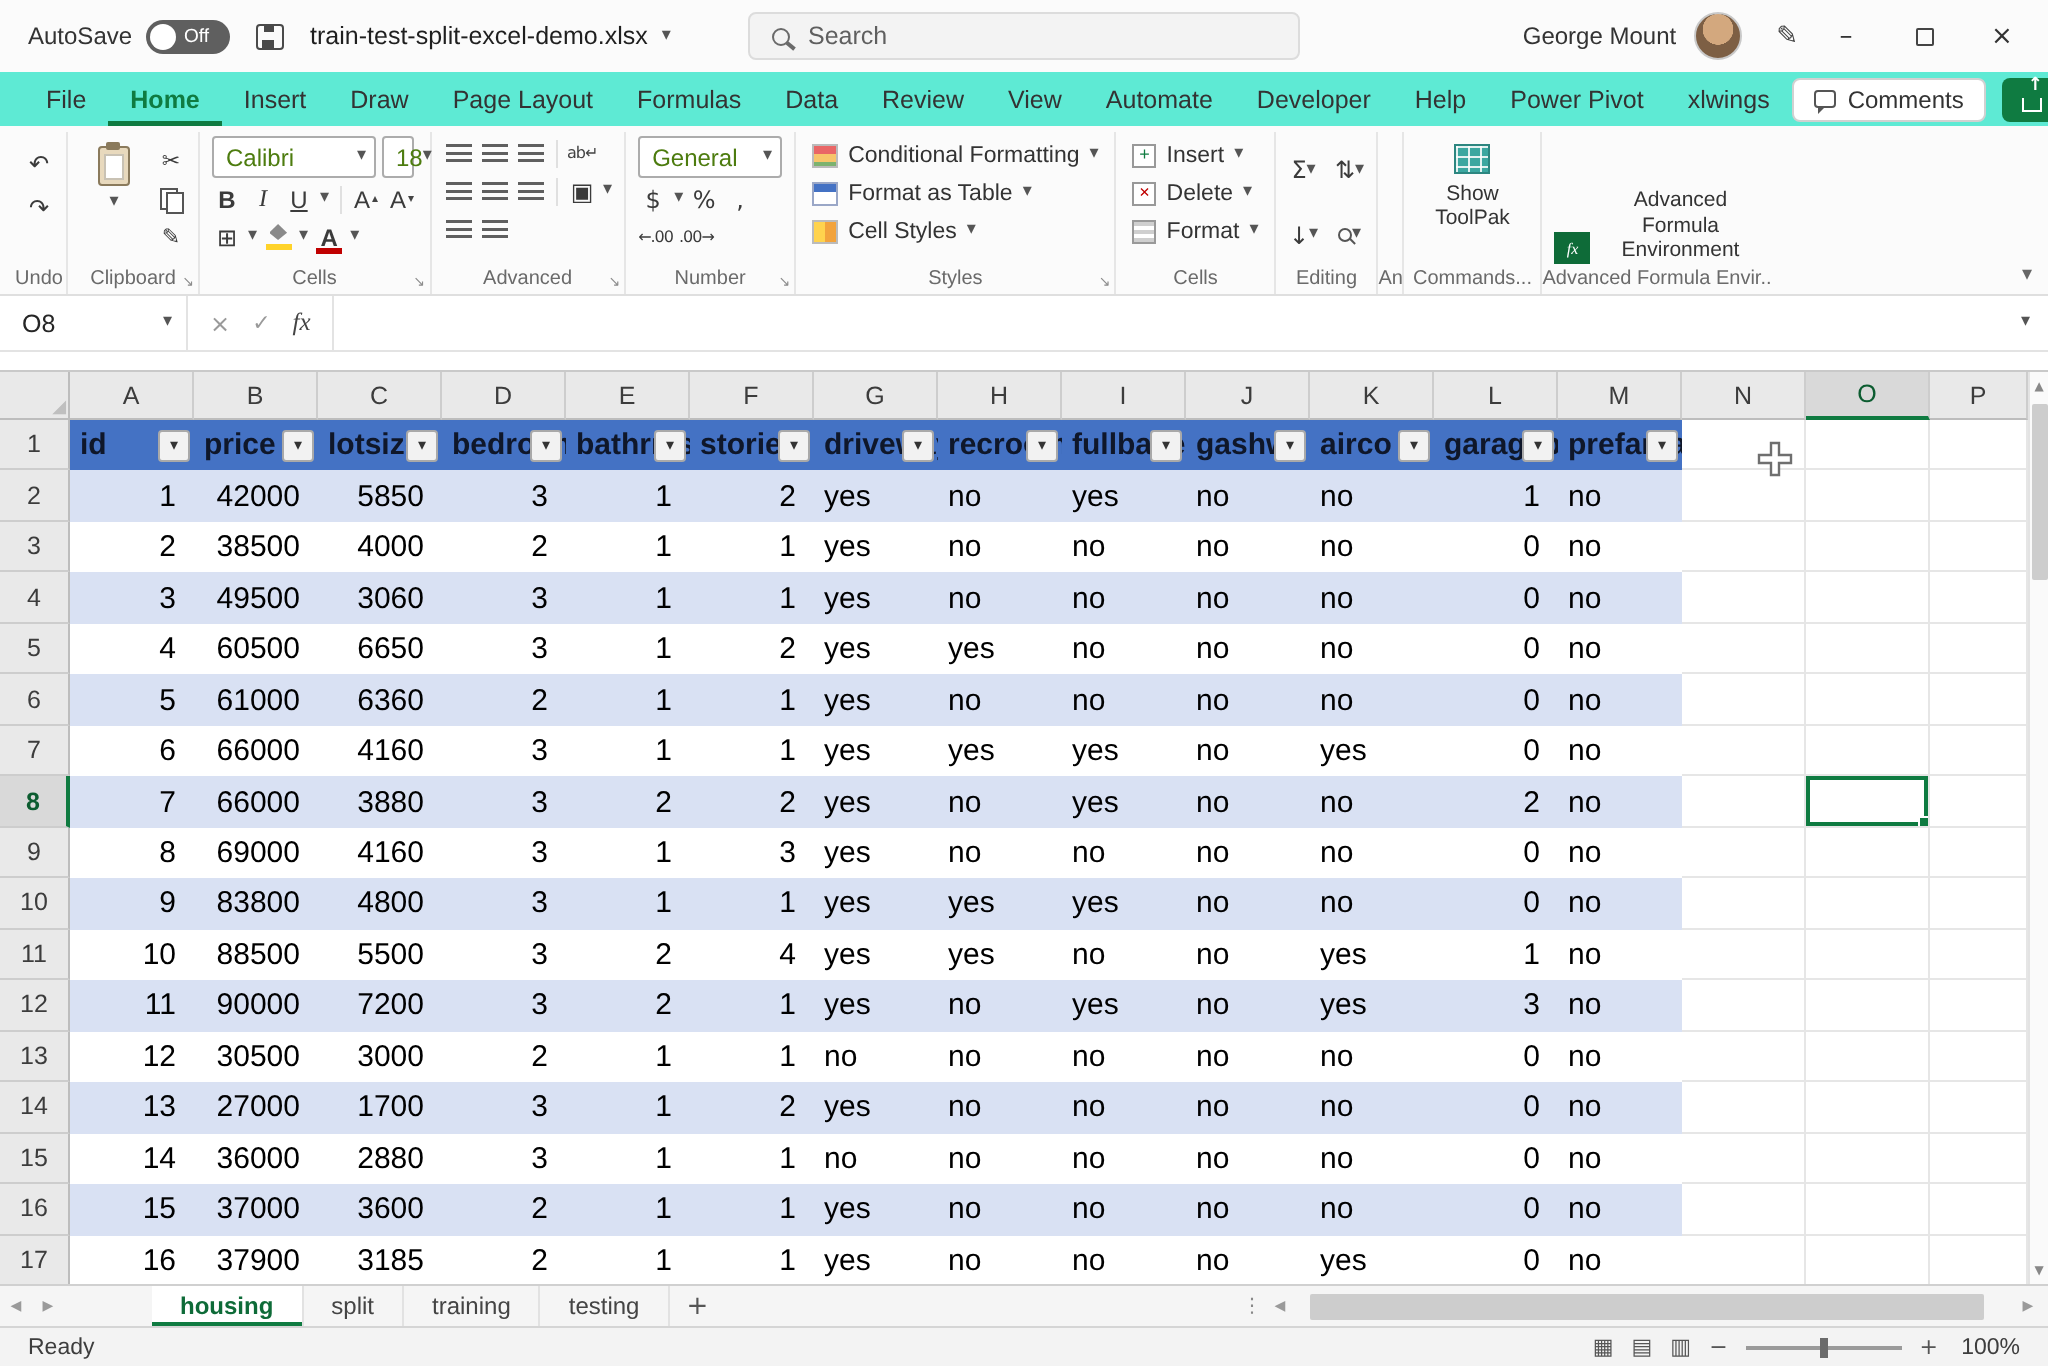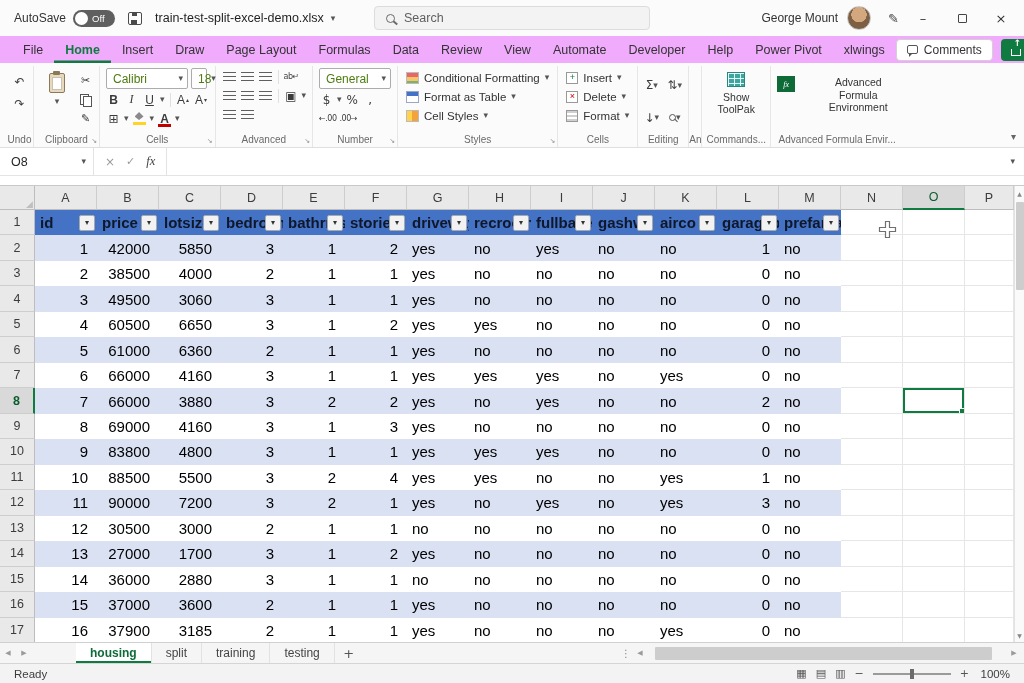--- a/index.html
+++ b/index.html
@@ -25,21 +25,21 @@
   .mag{width:9px;height:9px;border:1.5px solid #6a6a6a;border-radius:50%;position:relative;flex:none}
   .mag::after{content:"";position:absolute;width:5px;height:1.5px;background:#6a6a6a;right:-4px;bottom:-2px;transform:rotate(40deg)}
   .tb-right{position:absolute;right:0;top:0;height:36px;display:flex;align-items:center;gap:9px;padding-right:8px}
   .user-name{font-size:12px;color:#333}
   .avatar{width:24px;height:24px;border-radius:50%;background:radial-gradient(circle at 50% 35%,#d3a87e 0 42%,#7d5f44 43% 100%);border:1px solid #c9c9c9}
   .pen{font-size:13px;color:#444;margin-left:8px}
   .winbtn{width:30px;height:30px;display:flex;align-items:center;justify-content:center;font-size:13px;color:#333;cursor:pointer}
   .box{width:9px;height:9px;border:1.2px solid #444;border-radius:1px}
 
   
-  .tabrow{height:27px;display:flex;align-items:center;justify-content:space-between;padding:0 10px 0 12px;background:#f0abfc;flex:none}
+  .tabrow{height:27px;display:flex;align-items:center;justify-content:space-between;padding:0 10px 0 12px;background:#5eead4;flex:none}
   .rtabs{display:flex;align-items:stretch;height:27px}
   .rtab{padding:0 11px;font-size:12.5px;color:#333;display:flex;align-items:center;cursor:pointer;white-space:nowrap}
   .rtab.act{color:#0F7B41;font-weight:700;box-shadow:inset 0 -2.5px 0 #0F7B41}
   .tab-actions{display:flex;gap:8px;align-items:center}
   .comments-btn{display:flex;align-items:center;gap:6px;border:1px solid #D1D1D1;border-radius:4px;height:22px;padding:0 10px;font-size:12px;color:#333;background:#fff;cursor:pointer}
   .bubble{width:11px;height:9px;border:1.2px solid #555;border-radius:2px;position:relative}
   .bubble::after{content:"";position:absolute;left:1px;bottom:-4px;border-top:4px solid #555;border-right:4px solid transparent}
   .share-btn{display:flex;align-items:center;gap:6px;background:#0F7B41;border-radius:4px;height:22px;padding:0 10px;color:#fff;font-size:12px;font-weight:600;cursor:pointer}
   .share-ic{width:10px;height:7px;border:1.2px solid #fff;border-top:none;position:relative;margin-top:5px}
   .share-ic::after{content:"↑";font-family:"DejaVu Sans",sans-serif;position:absolute;left:2px;top:-10px;font-size:9px;color:#fff;line-height:1}
@@ -81,21 +81,21 @@
   .cf-ic{width:13px;height:12px;background:linear-gradient(to bottom,#E96666 0 4px,#F7C56A 4px 8px,#7CB26F 8px 12px);border:1px solid #bbb;flex:none}
   .fat-ic{width:13px;height:12px;border:1px solid #9aa7c7;background:linear-gradient(to bottom,#4472C4 0 4px,#fff 4px);flex:none}
   .cs-ic{width:13px;height:12px;background:linear-gradient(to right,#FFD34D 0 50%,#F2A33C 50%);border:1px solid #bbb;flex:none}
   .cl-ic{width:12px;height:12px;border:1px solid #999;background:#fff;display:inline-flex;align-items:center;justify-content:center;font-size:9px;line-height:1;flex:none}
   .cl-ic.ins{color:#107C41}
   .cl-ic.del{color:#C00000}
   .cl-ic.fmt{background:repeating-linear-gradient(to bottom,#cfcfcf 0 2px,#fff 2px 4px)}
   .grid2{display:grid;grid-template-columns:auto auto;gap:4px 8px;margin-top:3px;align-items:center}
   .bigbtn{display:flex;flex-direction:column;align-items:center;gap:4px;padding-top:4px;font-size:10.5px;line-height:1.15;text-align:center;color:#333;cursor:pointer}
   .w50{width:52px}.w56{width:56px}
-  .afe-row{display:flex;align-items:flex-start;gap:24px;padding-top:8px;cursor:pointer}
+  .afe-row{display:flex;align-items:flex-end;gap:6px;padding-top:8px;cursor:pointer}
   .afe-text{width:78px;font-size:10.5px;line-height:1.2;text-align:center;color:#333}
   .ad-ic{width:18px;height:15px;background:linear-gradient(to right,#4472C4 0 4px,transparent 4px 7px,#ED7D31 7px 11px,transparent 11px 14px,#70AD47 14px 18px)}
   .tp-ic{width:18px;height:15px;border:1px solid #2c8680;background:repeating-linear-gradient(to right,rgba(255,255,255,.85) 0 1px,transparent 1px 6px),repeating-linear-gradient(to bottom,rgba(255,255,255,.85) 0 1px,transparent 1px 5px),#3BA7A0}
   .afe-ic{width:18px;height:16px;background:#0E6B38;display:inline-flex;align-items:center;justify-content:center;flex:none}
   .afe-ic::after{content:"fx";color:#fff;font-size:8px;font-style:italic;font-family:"Liberation Serif",serif}
   .mag2{width:7px;height:7px;border:1.4px solid #555;border-radius:50%;position:relative;display:inline-block}
   .mag2::after{content:"";position:absolute;width:4px;height:1.4px;background:#555;right:-3px;bottom:-1px;transform:rotate(45deg)}
   .rib-collapse{position:absolute;right:8px;bottom:4px;cursor:pointer}
   .rib-collapse::after{content:"▾";font-family:"DejaVu Sans",sans-serif;font-size:10px;color:#666}
 

